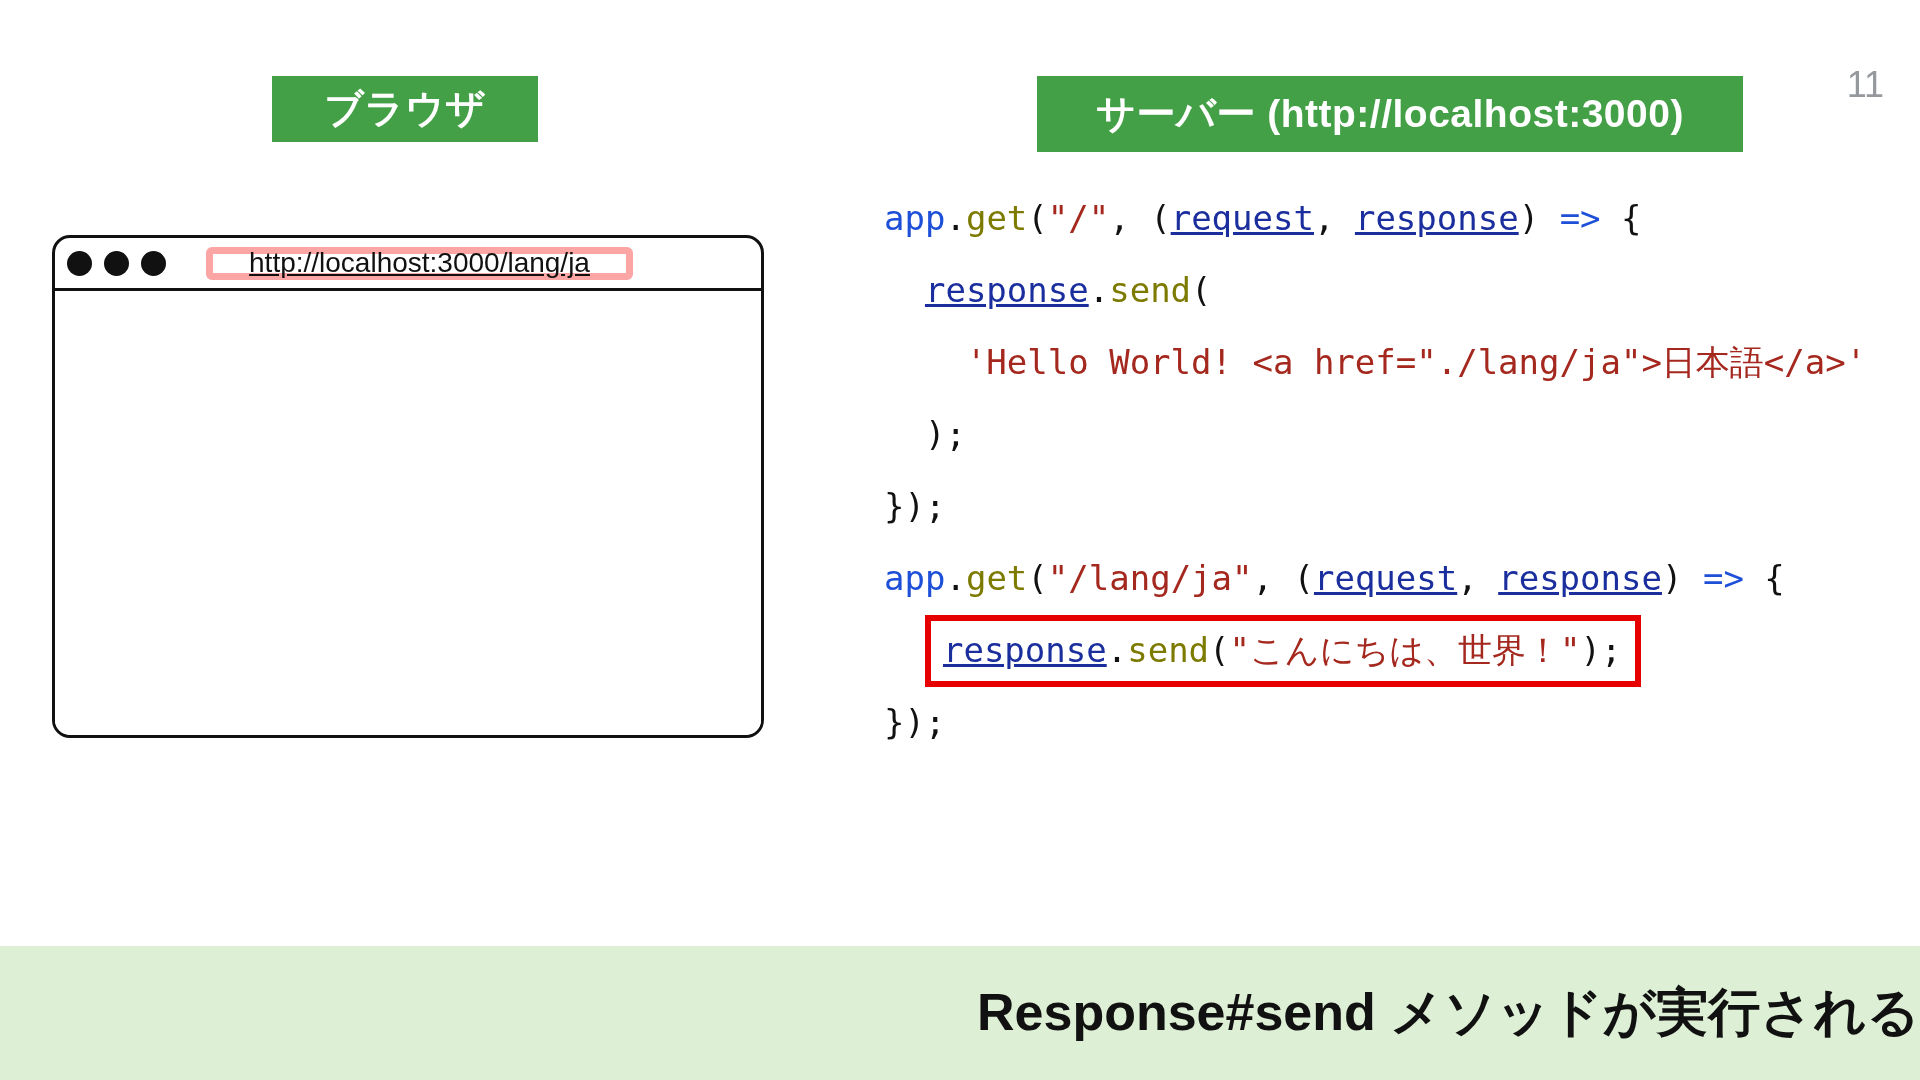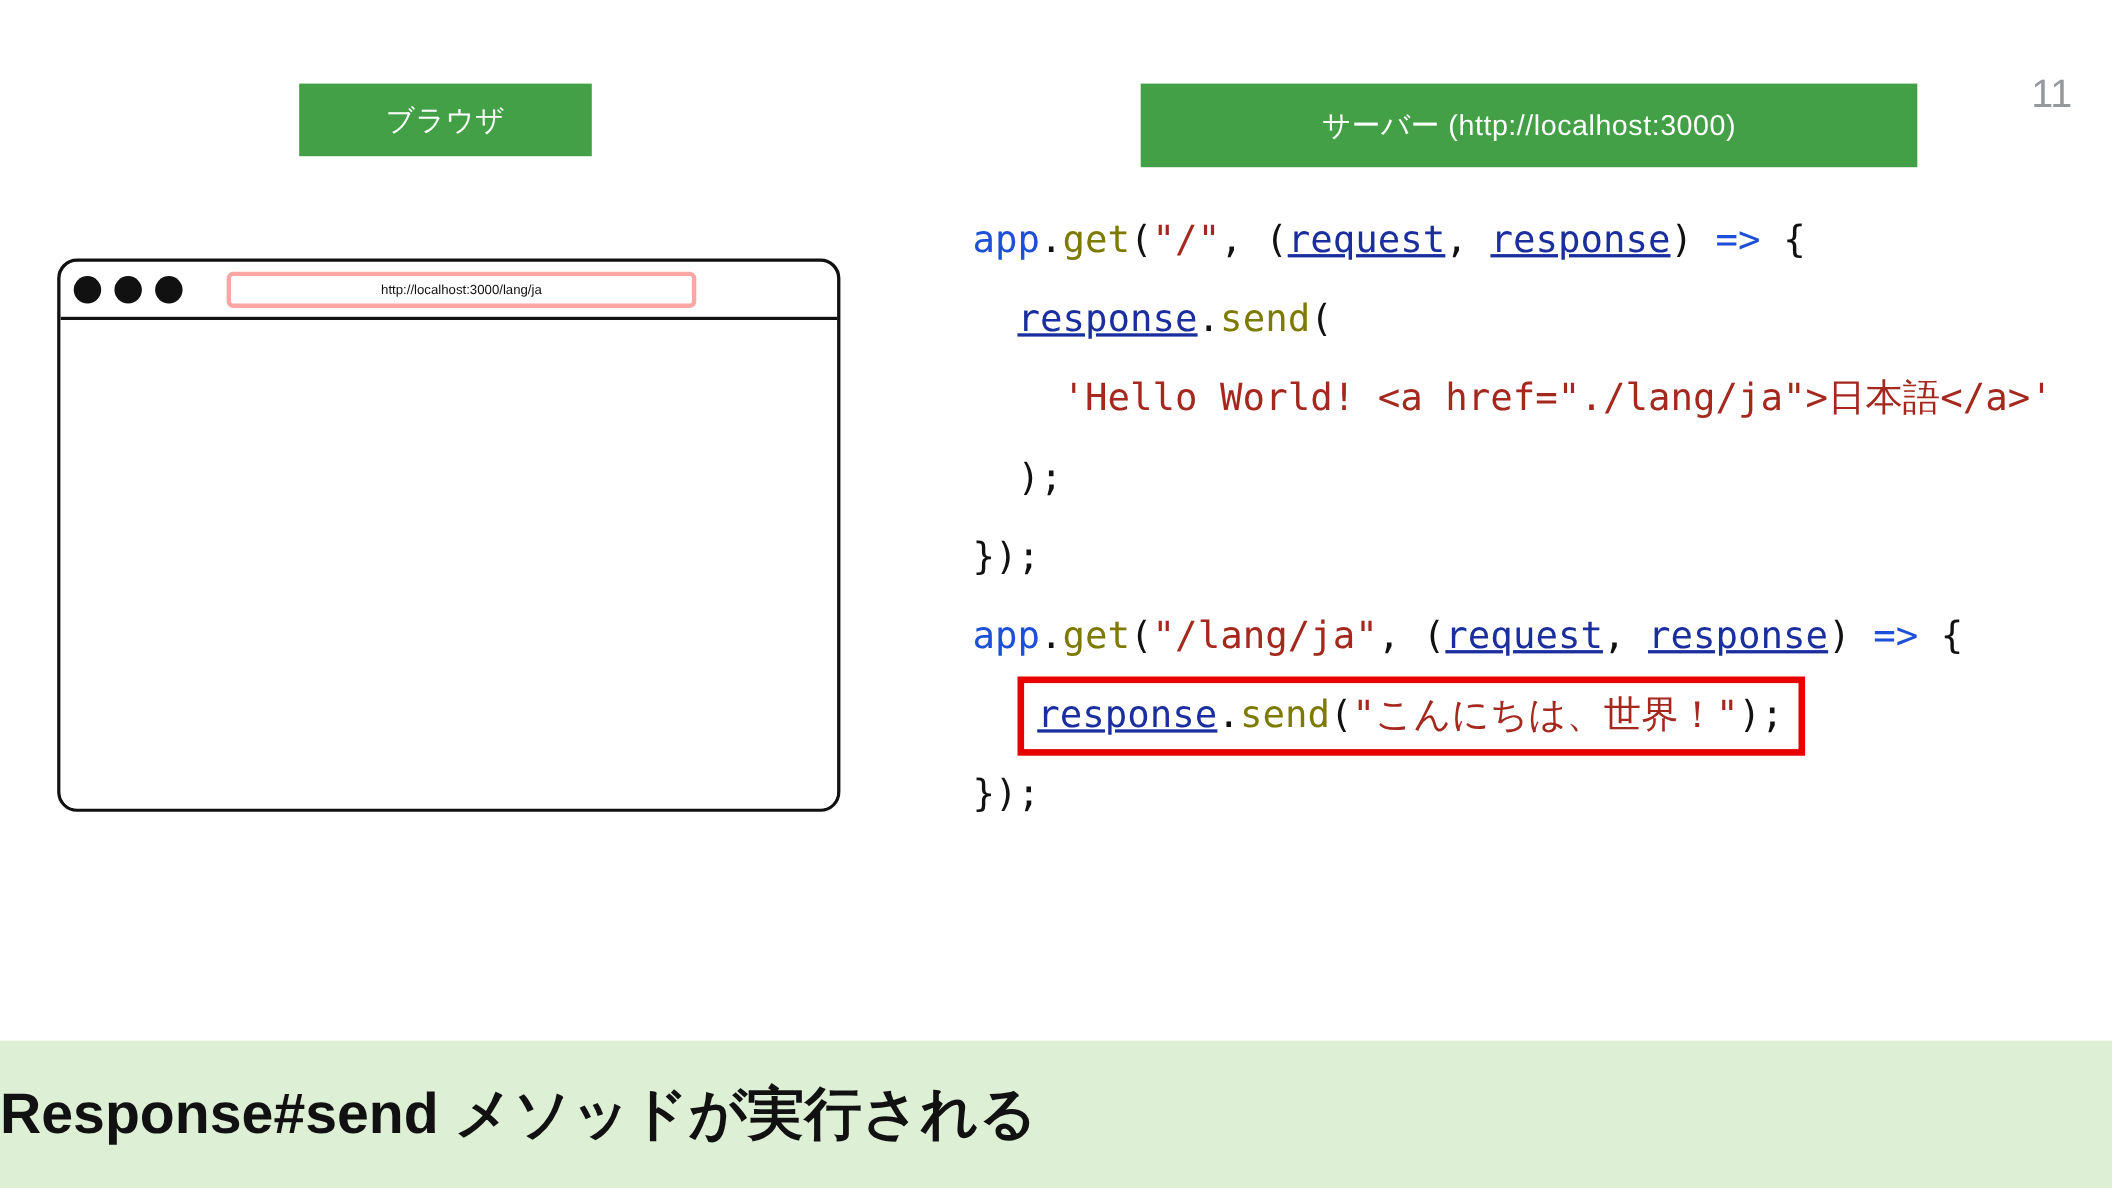--- a/index.html
+++ b/index.html
@@ -19,22 +19,22 @@
     position: relative;
     background: #ffffff;
     overflow: hidden;
     font-family: "Liberation Sans", sans-serif;
     color: #111;
   }
   .label {
     position: absolute;
     background: var(--green);
     color: #ffffff;
-    font-weight: normal;
-    font-size: 26px;
+    font-weight: bold;
+    font-size: 39px;
     display: flex;
     align-items: center;
     justify-content: center;
     letter-spacing: 0.5px;
   }
   .label-browser { left: 272px; top: 76px; width: 266px; height: 66px; }
   .label-server  { left: 1037px; top: 76px; width: 706px; height: 76px; }
   .page-number {
     position: absolute;
     top: 64px;
@@ -65,28 +65,29 @@
     height: 25px;
     border-radius: 50%;
     background: #111;
     margin-right: 12px;
     flex: 0 0 auto;
   }
   .url-bar {
     margin-left: 28px;
     width: 427px;
     height: 33px;
-    border: 4px solid #fca5a5;
+    border: 7px solid #fca5a5;
     border-radius: 6px;
     display: flex;
     align-items: center;
     justify-content: center;
-    font-size: 12px;
+    font-size: 28px;
     color: #111;
     background: #fff;
+    text-decoration: underline;
   }
   .browser-content { width: 100%; height: 447px; background: #fff; }
   .code {
     position: absolute;
     left: 884px;
     top: 182px;
     font-family: "DejaVu Sans Mono", "Liberation Mono", monospace;
     font-size: 34px;
     line-height: 72px;
     white-space: pre;
@@ -103,21 +104,21 @@
   }
   .banner {
     position: absolute;
     left: 0;
     bottom: 0;
     width: 100%;
     height: 134px;
     background: var(--banner-bg);
     display: flex;
     align-items: center;
-    justify-content: flex-start;
+    justify-content: flex-end;
     font-size: 52px;
     font-weight: 600;
     color: #111;
   }
 </style>
 </head>
 <body>
 
 <div>
 

